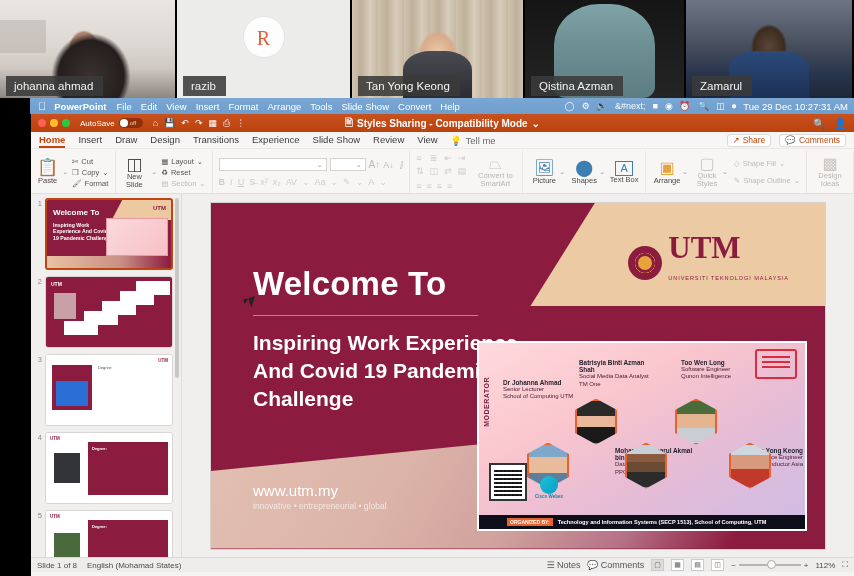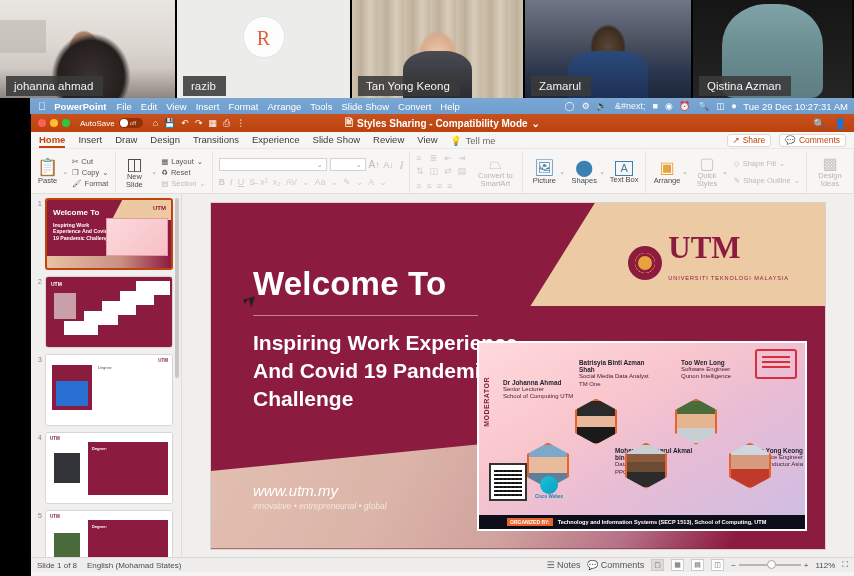--- a/index.html
+++ b/index.html
@@ -254,21 +254,21 @@
   .sl-sub {
     position:absolute; left: 42px; top: 126px; width: 265px;
     color:#fff; font-size: 21px; font-weight: bold; line-height: 28px;
   }
   .sl-diag {
     position:absolute; left:0; bottom:0; width: 100%; height: 40%;
     background: linear-gradient(118deg, #e7c9b8 0%, #e0bcae 32%, #d3a9a2 52%, #b8758a 70%, #8c1b40 86%);
     clip-path: polygon(0 44%, 100% 0, 100% 100%, 0 100%);
     opacity: .95;
   }
-  .sl-web { position:absolute; left: 42px; bottom: 38px; z-index:3;font-style:italic; }
+  .sl-web { position:absolute; left: 42px; bottom: 38px; z-index:3; }
   .sl-web .u { color:#fff; font-size:15px; }
   .sl-web .t { color:#f3e6e2; font-size:8.5px; margin-top:2px; }
   
   .poster {
     position:absolute; right: 18px; bottom: 18px; width: 330px; height: 190px;
     background: linear-gradient(150deg,#ffd9dd 0%,#f9c6cd 35%,#e8bcd4 60%,#cdbde4 100%);
     border: 2px solid #fff; z-index: 4; overflow:hidden;
   }
   .poster .mod {
     position:absolute; left:4px; top:34px; writing-mode: vertical-rl; transform: rotate(180deg);
@@ -322,27 +322,27 @@
     </div>
     <div class="video-tile" style="width:175px">
       <div class="vt-bg bg-razib"></div>
       <div class="avatar-r">R</div>
       <div class="vt-name">razib</div>
     </div>
     <div class="video-tile" style="width:173px">
       <div class="vt-bg bg-tan"></div>
       <div class="vt-name">Tan Yong Keong</div>
     </div>
+    <div class="video-tile" style="width:161px">
+      <div class="vt-bg bg-qis"></div>
+      <div class="vt-name">Qistina Azman</div>
+    </div>
     <div class="video-tile" style="width:168px">
       <div class="vt-bg bg-zam"></div>
       <div class="vt-name">Zamarul</div>
-    </div>
-    <div class="video-tile" style="width:161px">
-      <div class="vt-bg bg-qis"></div>
-      <div class="vt-name">Qistina Azman</div>
     </div>
   </div>
 
   <div class="mac-menubar">
     <span class="mm-apple"></span>
     <span class="mm-app">PowerPoint</span>
     <span class="mm-item">File</span>
     <span class="mm-item">Edit</span>
     <span class="mm-item">View</span>
     <span class="mm-item">Insert</span>

